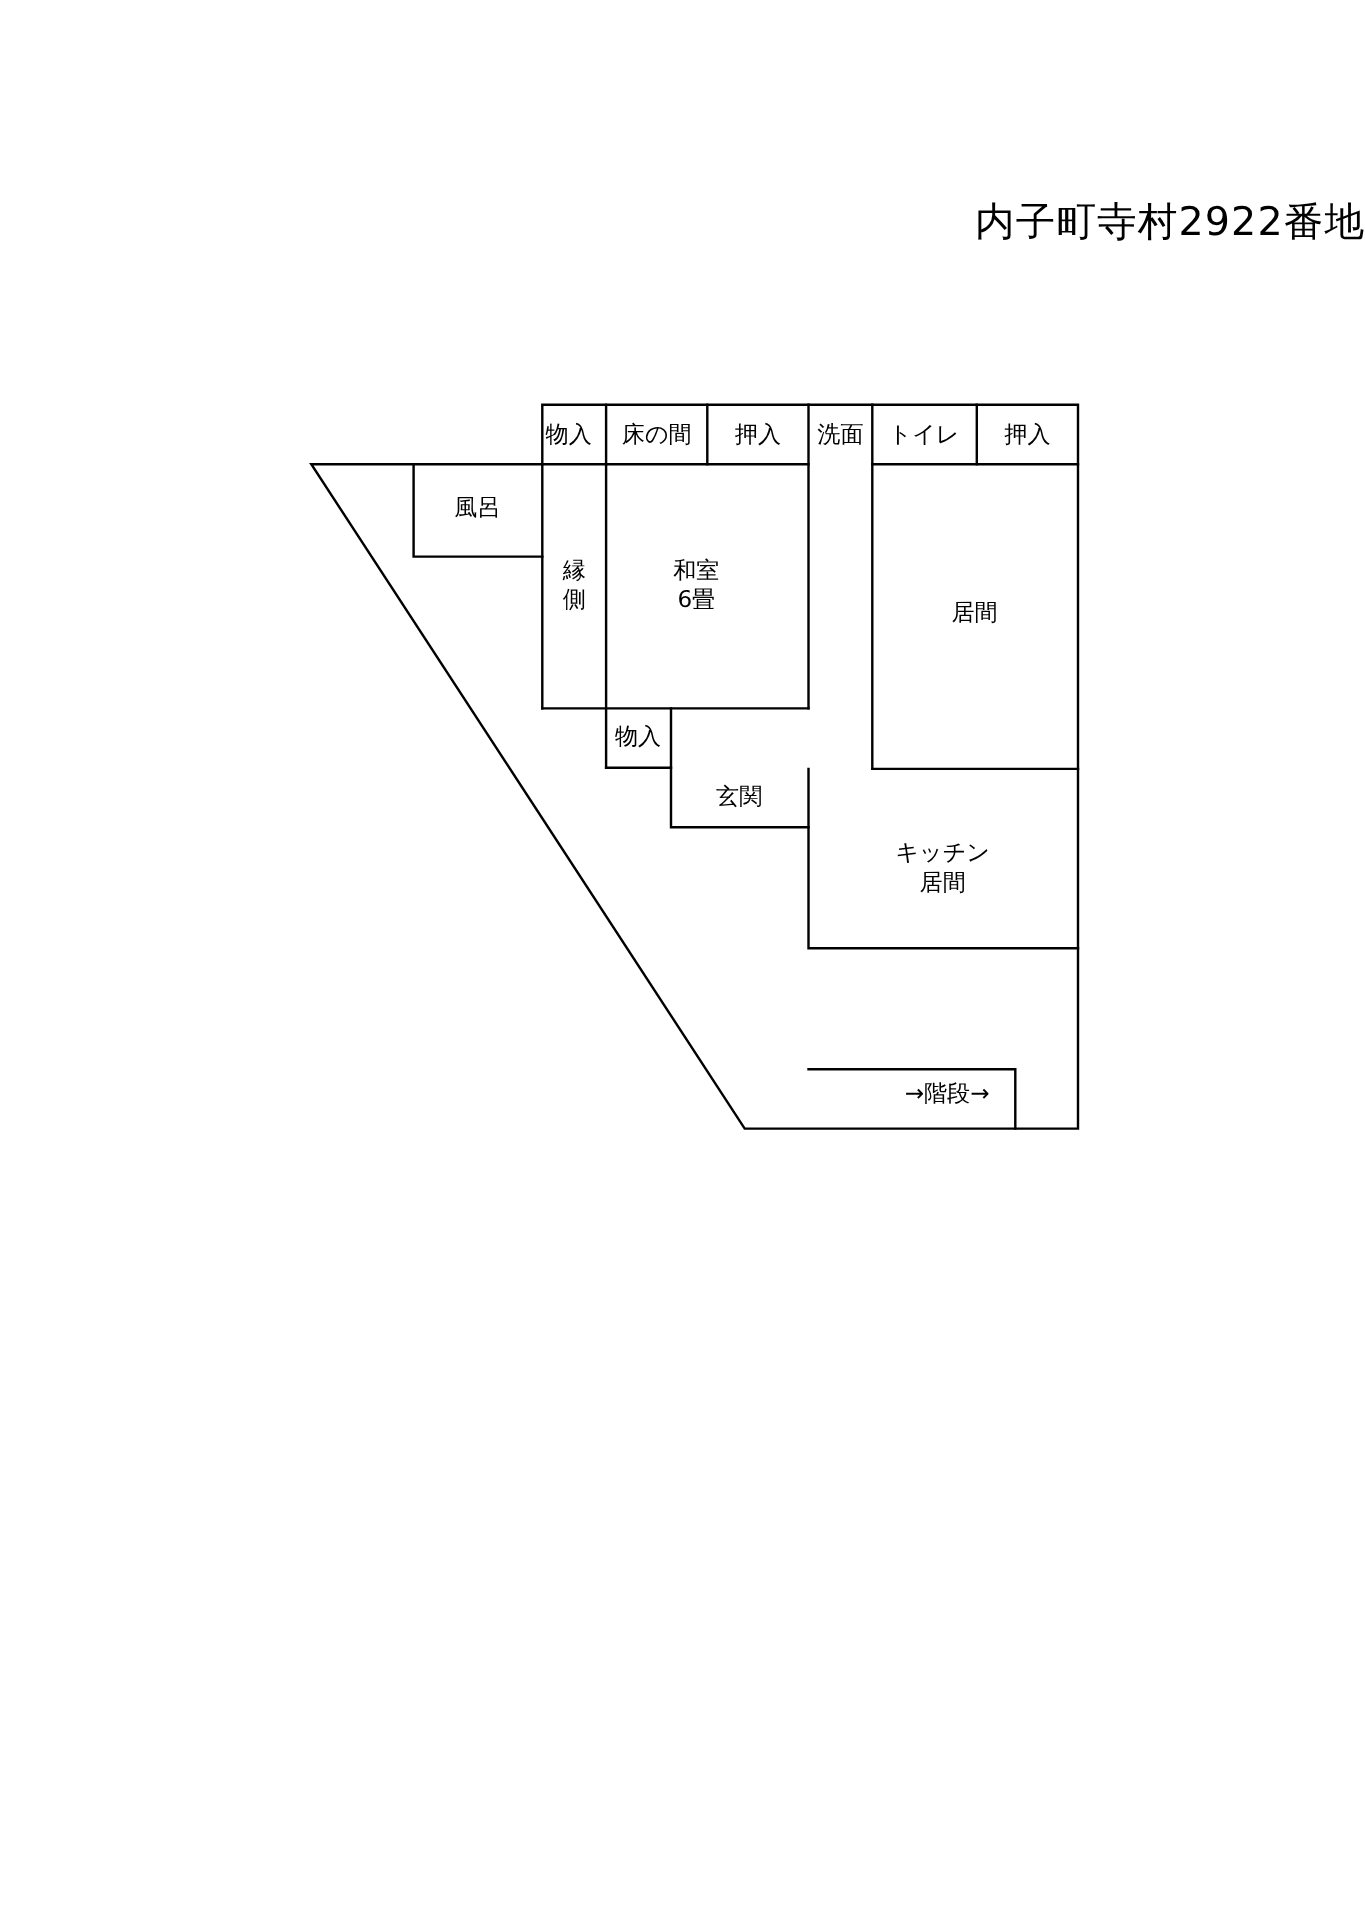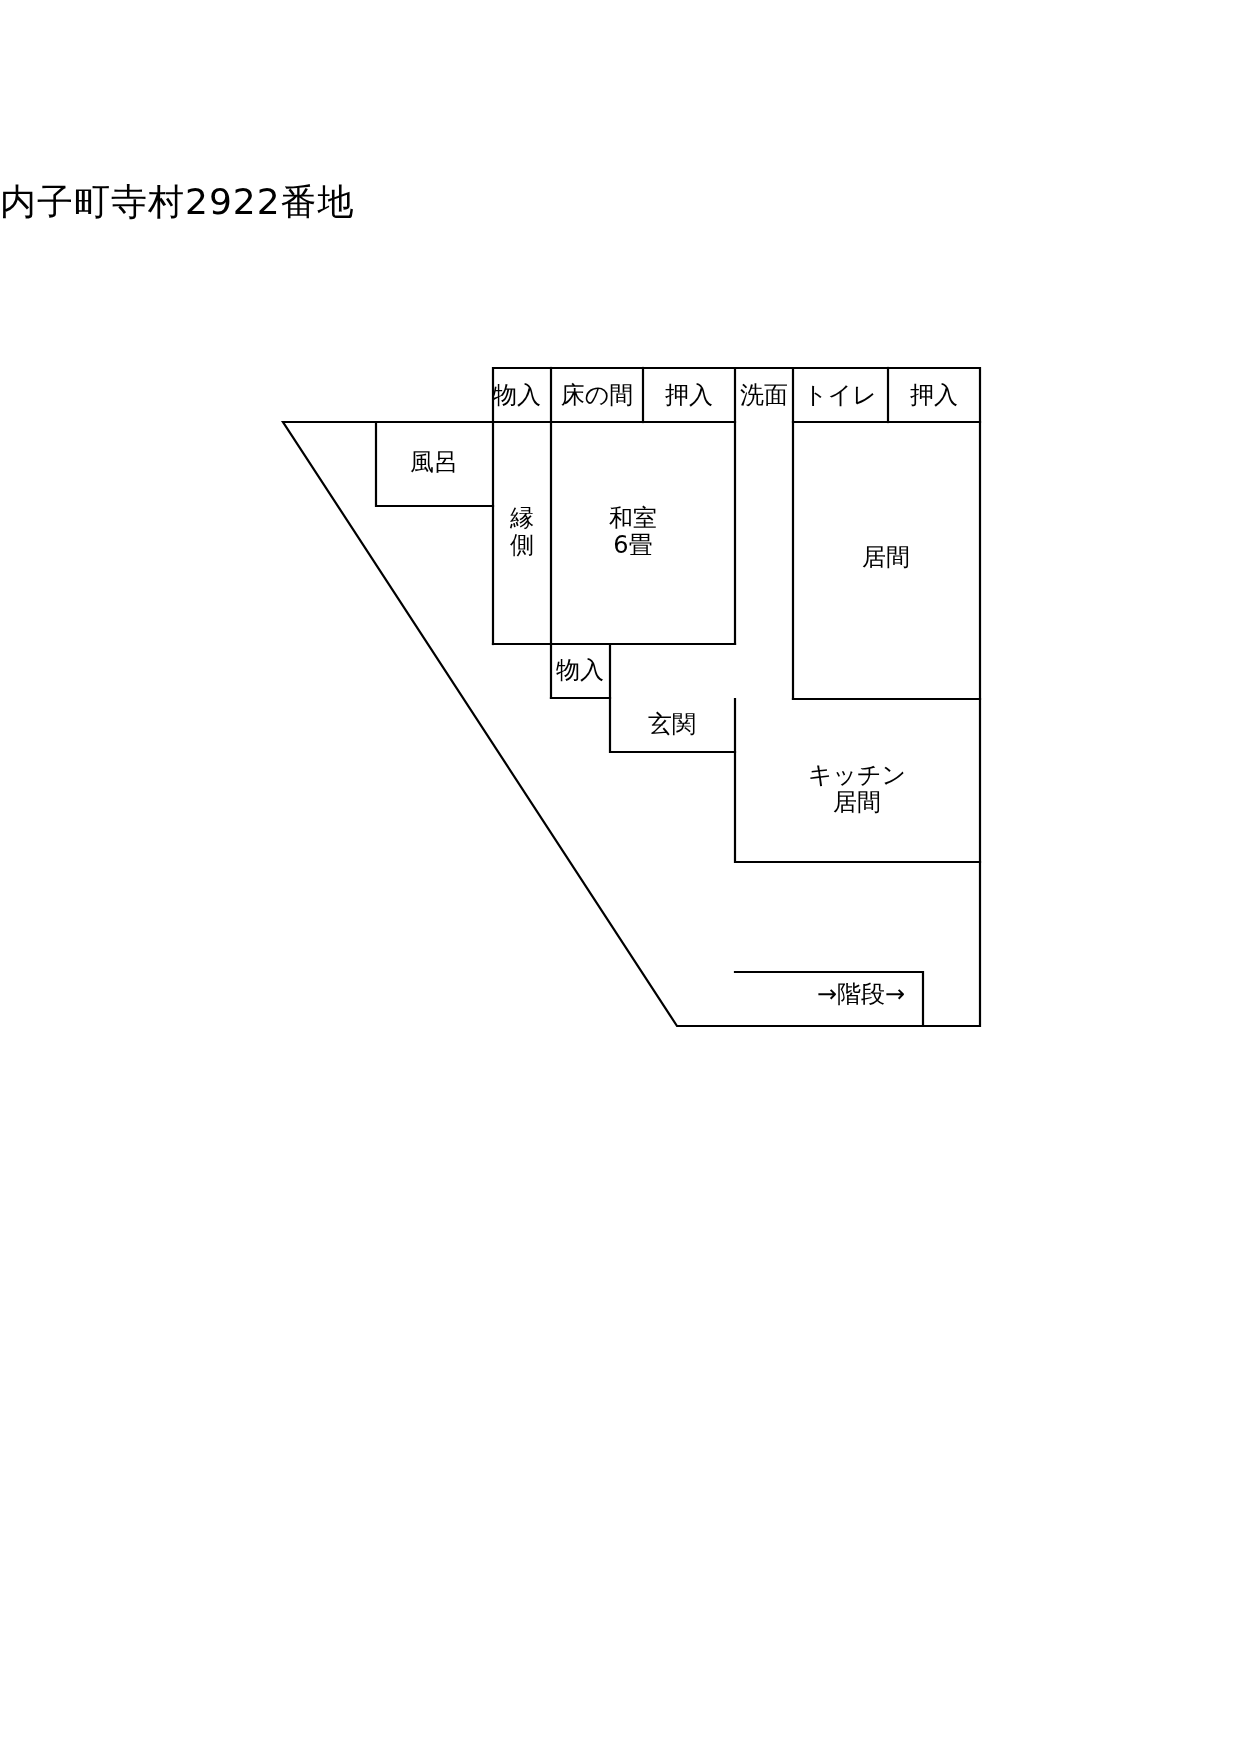--- a/index.html
+++ b/index.html
@@ -1,21 +1,21 @@
 <!DOCTYPE html>
 <html><head>
   <meta charset="utf-8">
   <style>
     html, body { margin: 0; padding: 0; background: #ffffff; }
     body { width: 1241px; height: 1755px; position: relative; overflow: hidden;
            font-family: "DejaVu Sans", "Liberation Sans", sans-serif; color: #000; }
-    .title { position: absolute; left: 0; width: 1241px; top: 178px; text-align: left;
+    .title { position: absolute; left: 0; width: 1241px; top: 178px; text-align: right;
              font-size: 36px; letter-spacing: 1px; }
     svg.plan { position: absolute; left: 0; top: 0; }
-    .room-label { position: absolute; font-size: 24px; text-align: center; line-height: 27px;
+    .room-label { position: absolute; font-size: 21px; text-align: center; line-height: 27px;
                   white-space: pre-line; transform: translate(-50%, -50%); }
   </style>
 </head>
 <body>
 
 <div class="title">内子町寺村2922番地</div>
 
 <svg class="plan" width="1241" height="1755" viewBox="0 0 1241 1755">
   <g stroke="#000" stroke-width="2.2" fill="none" stroke-linecap="square">
 

